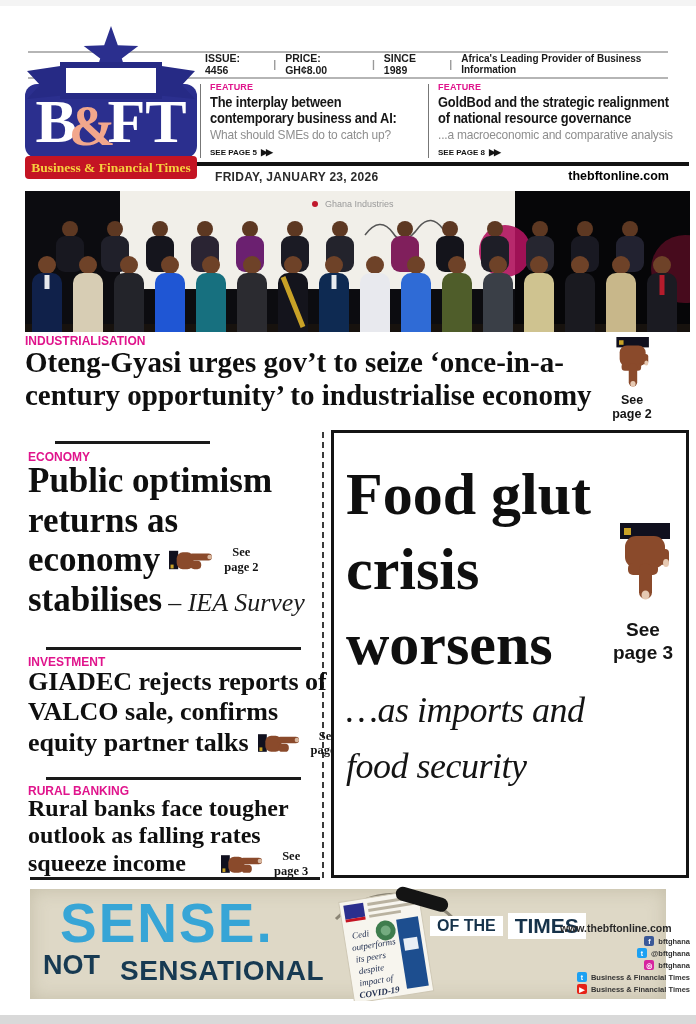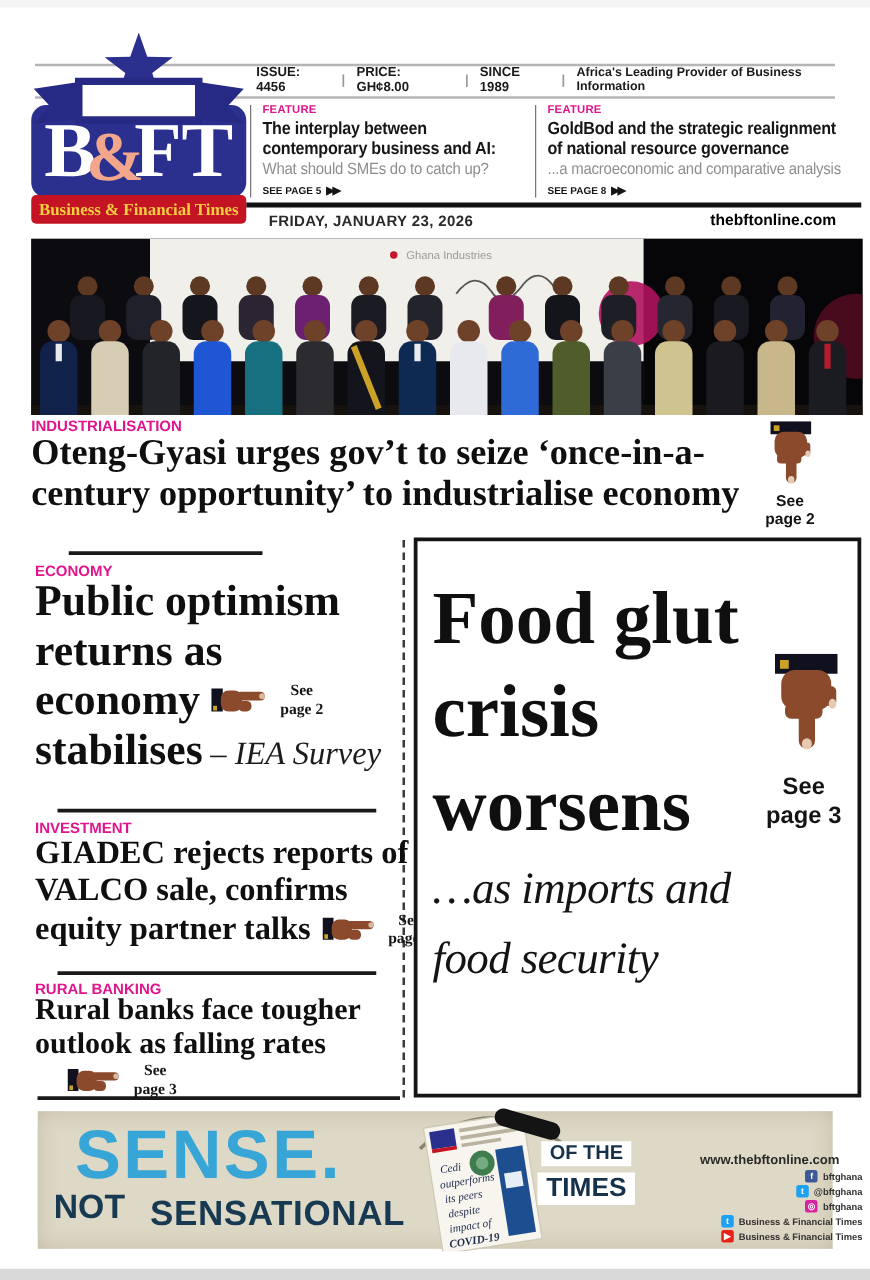--- a/index.html
+++ b/index.html
@@ -93,21 +93,21 @@
   .ad { position:absolute; left:30px; top:889px; width:636px; height:110px; background:#ded8c6;
     box-shadow:inset 0 0 18px rgba(120,110,80,.25); }
   .ad-sense { position:absolute; left:30px; top:2px; font-size:55px; font-weight:bold;
     color:#37a5d6; letter-spacing:2px; }
   .ad-not { position:absolute; left:13px; top:61px; font-size:27px; font-weight:bold; color:#173a52; }
   .ad-sensational { position:absolute; left:90px; top:66px; font-size:28px; font-weight:bold;
     color:#173a52; letter-spacing:.5px; }
   .ad-paper { position:absolute; left:298px; top:-4px; width:136px; height:116px; }
   .ad-stay { position:absolute; left:400px; top:22px; }
   .ad-stay .chip { display:inline-block; background:#fff; color:#16324a; font-weight:bold; padding:1px 7px; }
-  .ad-stay .row2 { margin-top:2px; display:flex; gap:5px; align-items:center;flex-direction:column; }
+  .ad-stay .row2 { margin-top:2px; display:flex; gap:5px; align-items:center; }
   .stay1 { font-size:21px; letter-spacing:.5px; }
   .stay2a { font-size:16px; }
   .stay2b { font-size:21px; }
   .ad-social { position:absolute; left:530px; top:33px; width:130px; }
   .ad-url { font-size:10.5px; font-weight:bold; color:#2a2a2a; }
   .soc-row { display:flex; align-items:center; gap:4px; margin-top:2px;justify-content:flex-end; }
   .soc-icon { width:10px; height:10px; border-radius:2px; color:#fff; font-size:7px; font-weight:bold;
     display:flex; align-items:center; justify-content:center; line-height:1; flex:0 0 auto; }
   .soc-label { font-size:7.5px; font-weight:bold; color:#333; white-space:nowrap; }
   .ic-facebook { background:#3b5998; }
@@ -316,20 +316,21 @@
         <span class="hl">page 2</span>
       </span>
     </span>
   </div>
 
   <div class="rur-kicker kicker">RURAL BANKING</div>
   <div class="rur-head serif-head">
     <span class="hl">Rural banks face tougher</span>
     <span class="hl">outlook as falling rates</span>
     <span class="head-flex">
+      <span>squeeze income</span>
       <svg style="margin-left:26px" width="44" height="26" viewBox="0 0 60 34">
         <rect x="0" y="5" width="12" height="24" fill="#10101e"></rect>
         <rect x="2" y="23" width="4" height="5" fill="#c9a227"></rect>
         <rect x="10" y="7" width="22" height="22" rx="8" fill="#8a4a2b"></rect>
         <rect x="28" y="18" width="14" height="11" rx="5" fill="#8a4a2b"></rect>
         <rect x="26" y="8.5" width="30" height="9" rx="4.5" fill="#8a4a2b"></rect>
         <ellipse cx="53" cy="13" rx="3" ry="3" fill="#d9b8a0"></ellipse>
       </svg>
       <span class="see-txt">
         <span class="hl">See</span>

